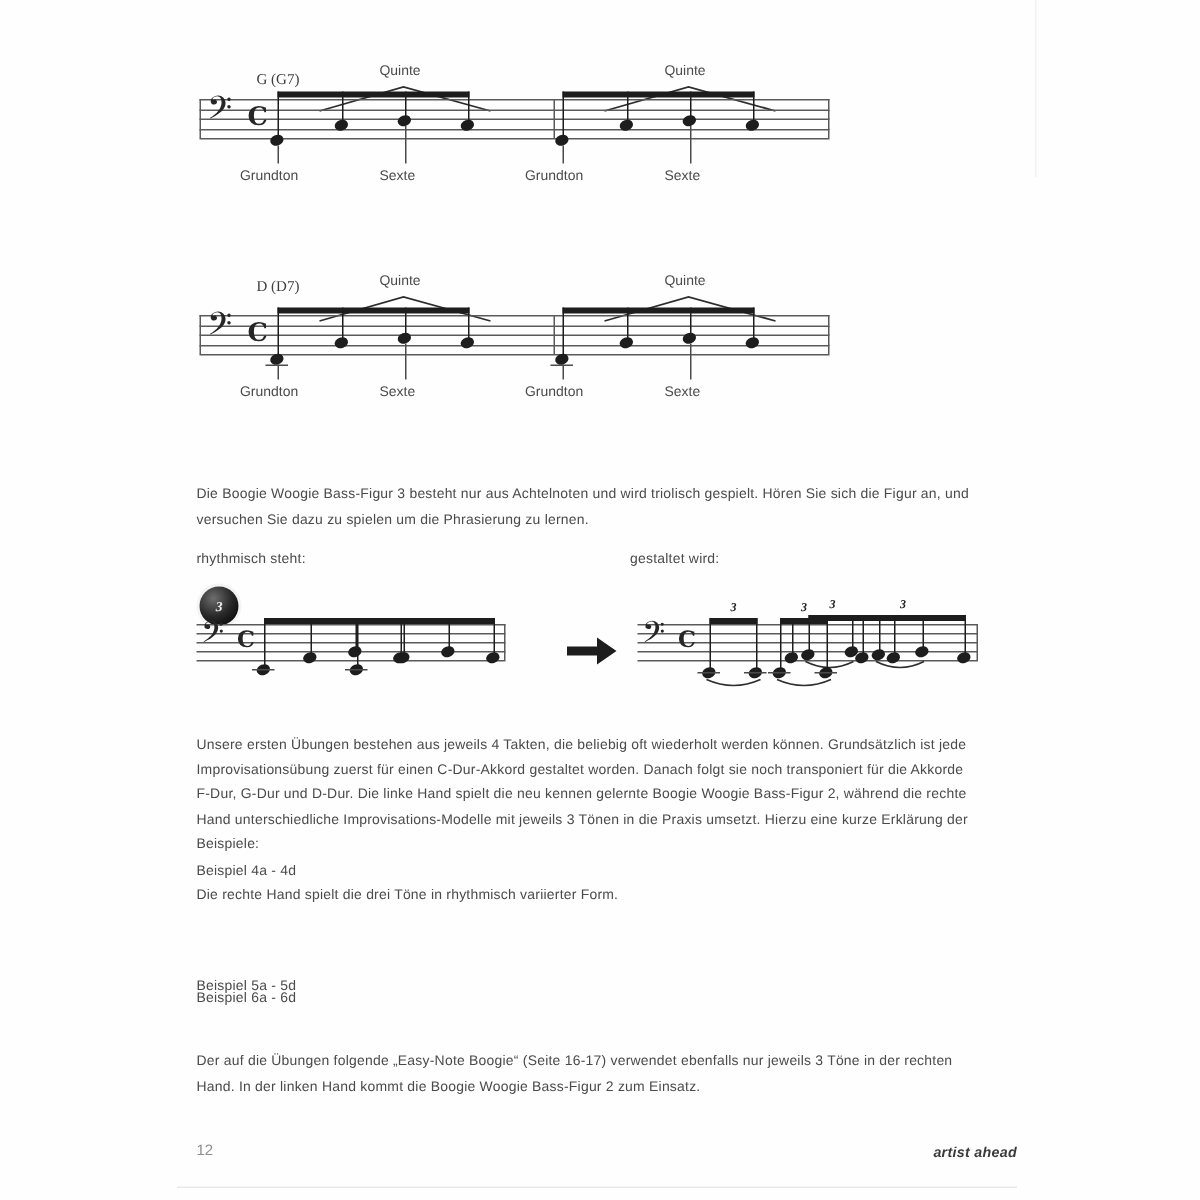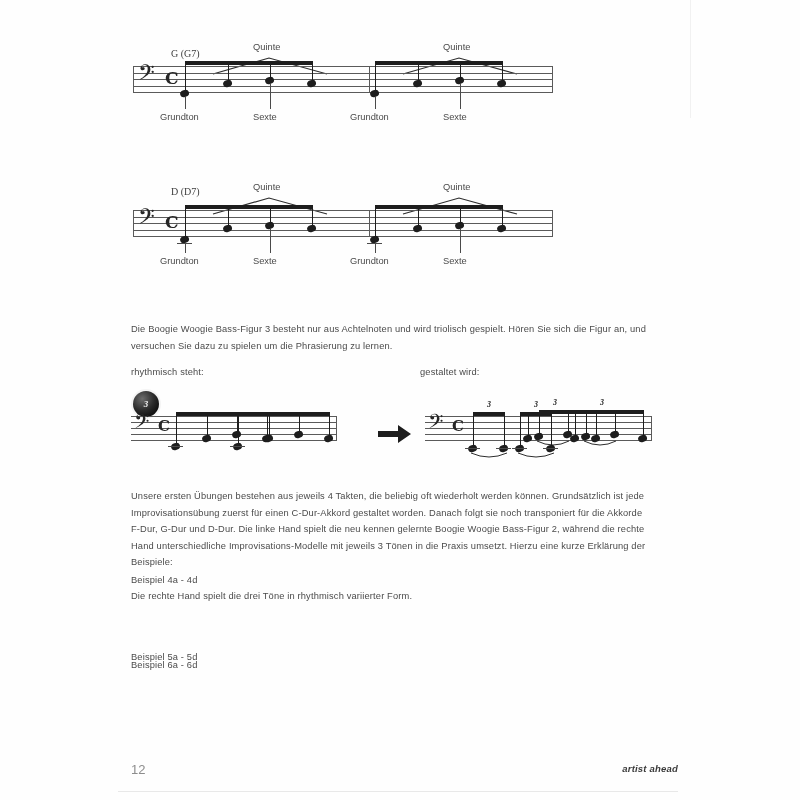--- a/index.html
+++ b/index.html
@@ -164,21 +164,21 @@
   
   .arrow {
     position: absolute;
   }
 
   
   .page-num {
     position: absolute;
     left: 131px;
     top: 762px;
-    font-size: 13px;
+    font-size: 10px;
     color: #8d8d8d;
   }
   .brand {
     position: absolute;
     right: 122px;
     top: 763px;
     font-size: 9.5px;
     font-weight: bold;
     font-style: italic;
     color: #3a3a3a;
@@ -435,17 +435,18 @@
 
   <div class="txt para" style="left:131px; top:488px; width:520px;">Unsere ersten Übungen bestehen aus jeweils 4 Takten, die beliebig oft wiederholt werden können. Grundsätzlich ist jede Improvisationsübung zuerst für einen C-Dur-Akkord gestaltet worden. Danach folgt sie noch transponiert für die Akkorde F-Dur, G-Dur und D-Dur. Die linke Hand spielt die neu kennen gelernte Boogie Woogie Bass-Figur 2, während die rechte Hand unterschiedliche Improvisations-Modelle mit jeweils 3 Tönen in die Praxis umsetzt. Hierzu eine kurze Erklärung der Beispiele:</div>
 
   <div class="txt" style="left:131px; top:572px;">Beispiel 4a - 4d</div>
   <div class="txt" style="left:131px; top:588px;">Die rechte Hand spielt die drei Töne in rhythmisch variierter Form.</div>
 
   <div class="txt" style="left:131px; top:633px;margin-top:16px;">Beispiel 5a - 5d</div>
 
   <div class="txt" style="left:131px; top:657px;">Beispiel 6a - 6d</div>
 
+  <div class="txt para" style="left:131px; top:699px; width:516px;">Der auf die Übungen folgende „Easy-Note Boogie“ (Seite 16-17) verwendet ebenfalls nur jeweils 3 Töne in der rechten Hand. In der linken Hand kommt die Boogie Woogie Bass-Figur 2 zum Einsatz.</div>
 
   <div class="page-num">12</div>
   <div class="brand">artist ahead</div>
 
 </div>
 
 </body></html>

